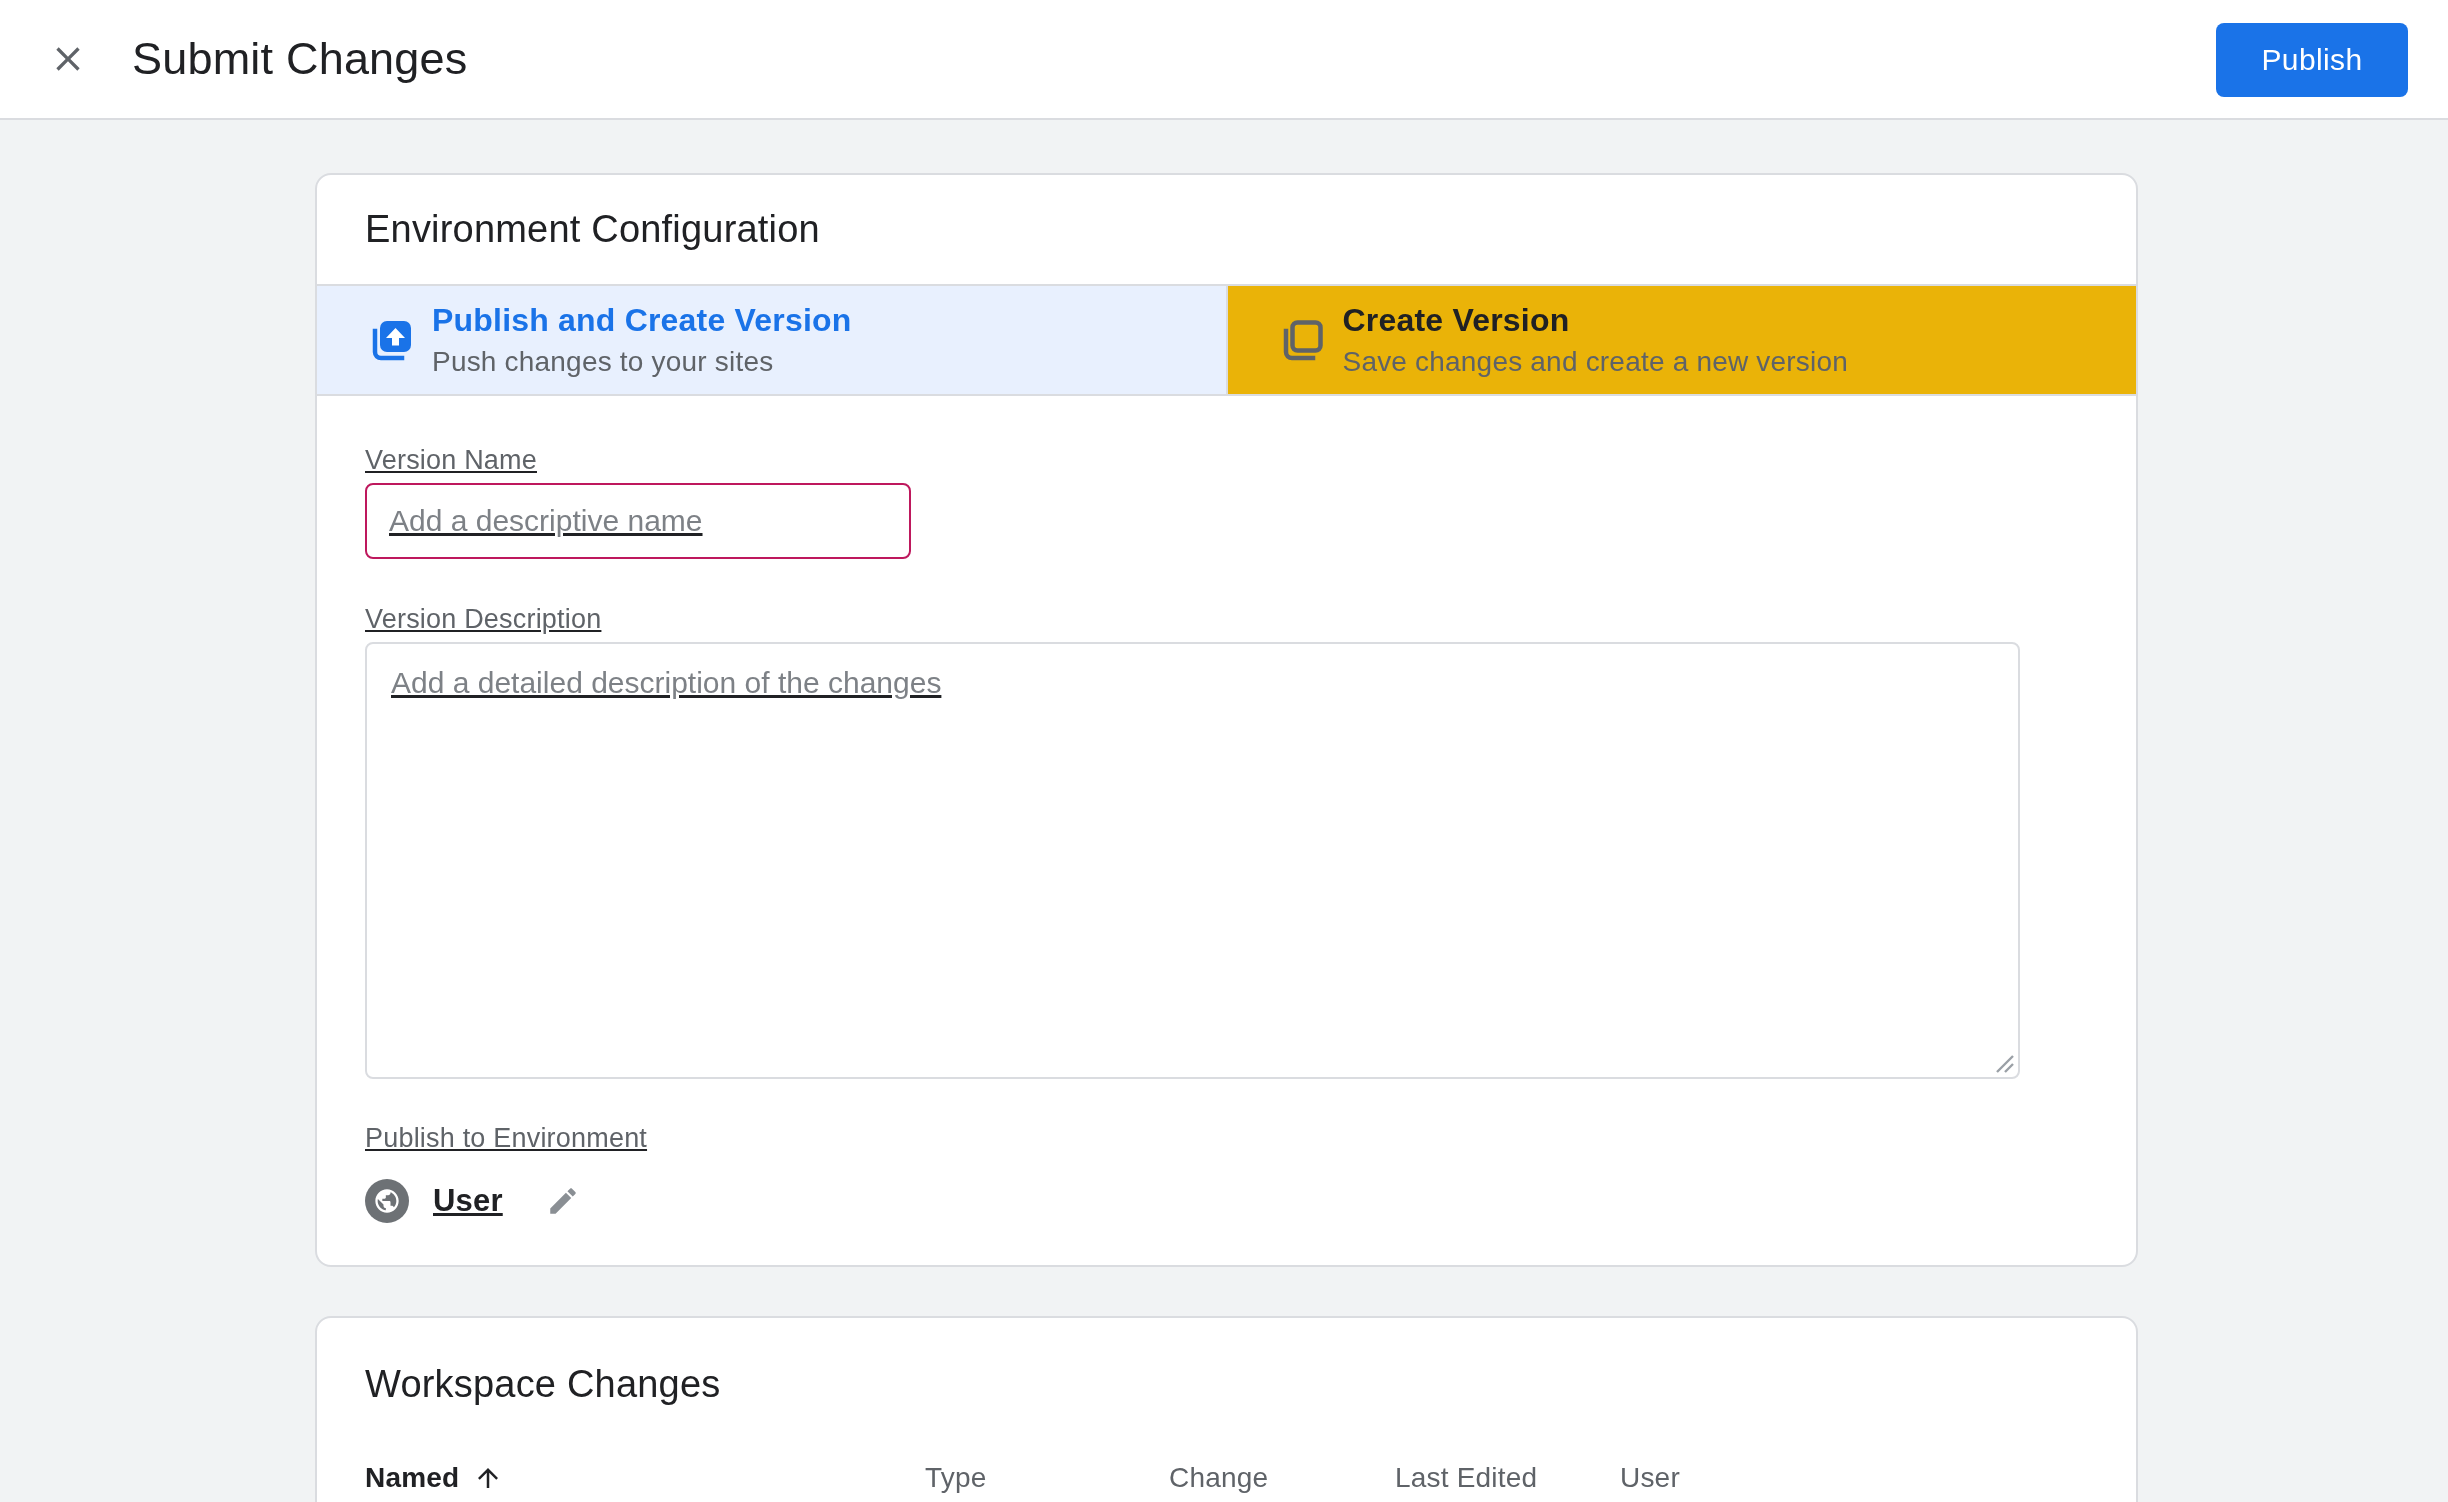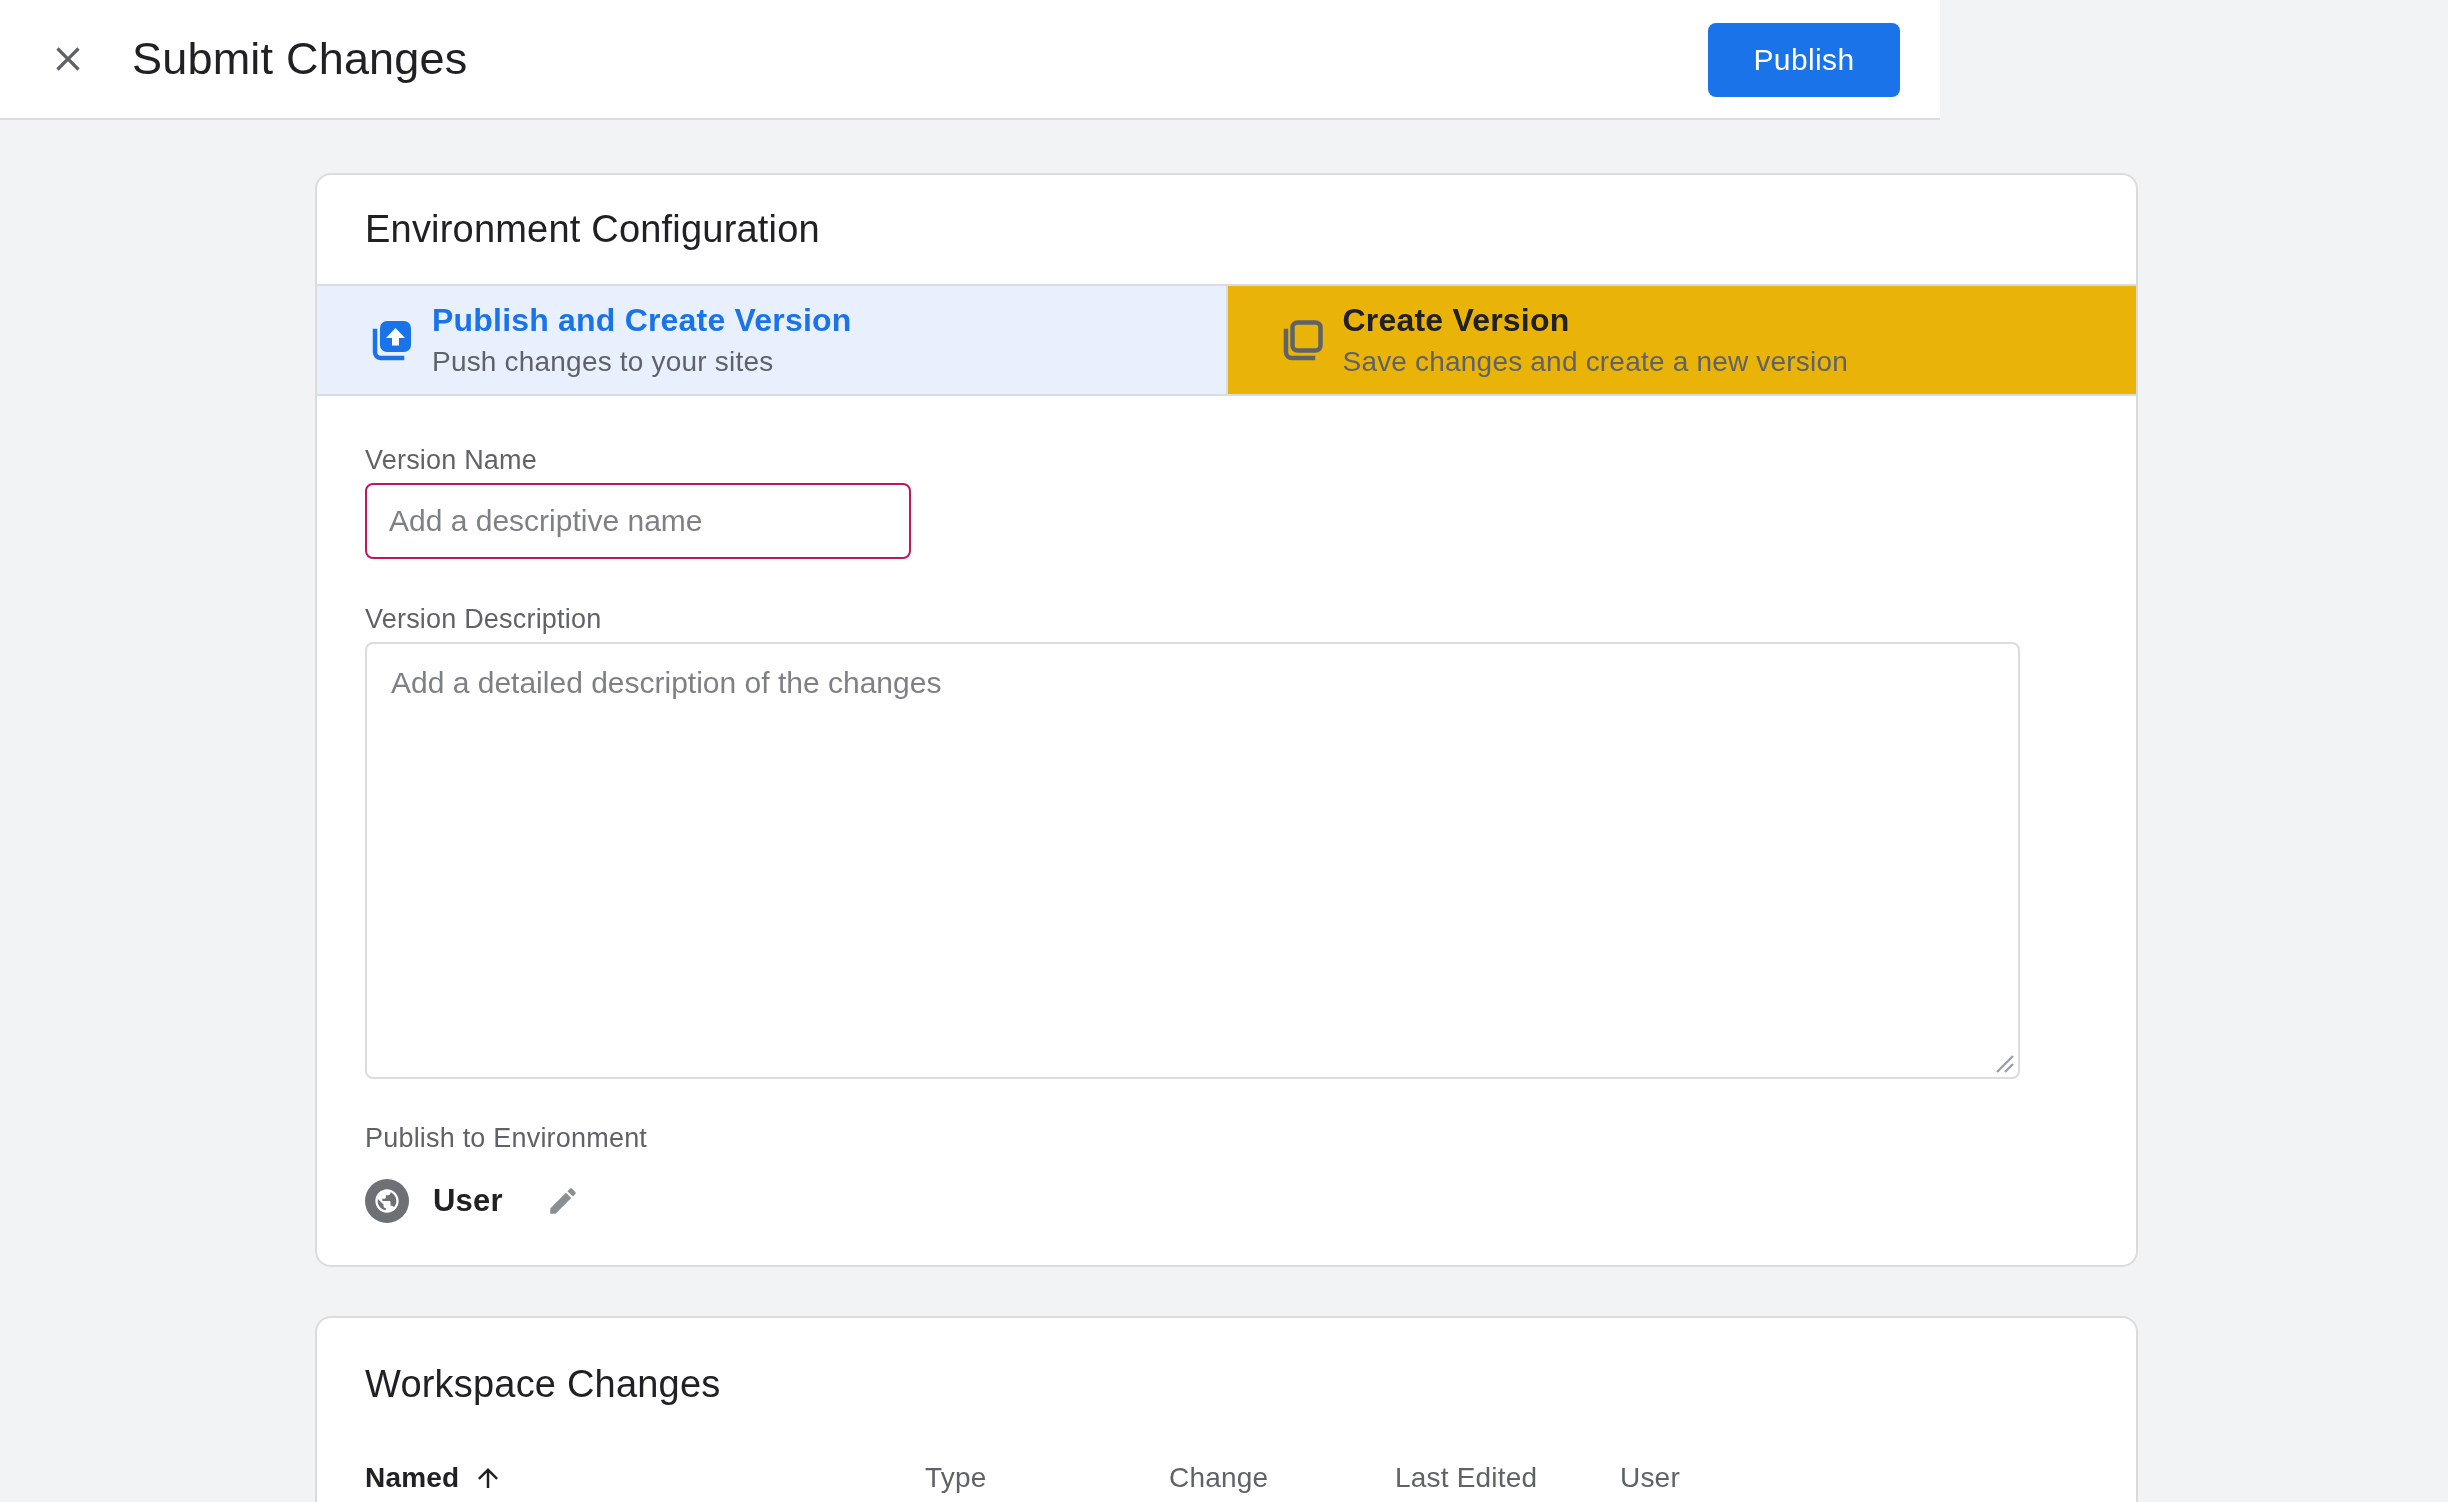--- a/index.html
+++ b/index.html
@@ -8,21 +8,21 @@
     background: #f1f3f4;
     font-family: "Liberation Sans", sans-serif;
     color: #202124;
     overflow: hidden;
     position: relative;
   }
 
   
   .topbar {
     position: absolute; top: 0; left: 0;
-    width: 1940px; height: 120px;
+    width: 2448px; height: 120px;
     background: #ffffff;
     border-bottom: 2px solid #dadce0;
     display: flex; align-items: center;
     z-index: 5;
   }
   .close-btn {
     margin-left: 44px;
     width: 48px; height: 48px;
     display: flex; align-items: center; justify-content: center;
     cursor: pointer; border-radius: 50%;
@@ -83,21 +83,21 @@
   }
   .tab.selected { background: #e8f0fe; }
   .tab + .tab { border-left: 2px solid #dadce0; }
   .tab-icon { flex: 0 0 auto; width: 48px; height: 48px; }
   .tab-text { margin-left: 19px; display: flex; flex-direction: column; }
   .tab-title { font-size: 32px; font-weight: 600; color: #202124; letter-spacing: 0.2px; }
   .tab.selected .tab-title { color: #1a73e8; }
   .tab-subtitle { font-size: 28px; color: #5f6368; margin-top: 7px; letter-spacing: 0.2px; }
 
   
-  .form-body { position: relative; padding: 0 48px; }
+  .form-body { position: relative; padding: 0 48px; text-decoration: underline; }
   .field-label {
     font-size: 27px; color: #5f6368; line-height: 30px;
     letter-spacing: 0.2px;
   }
   .label-version-name { margin-top: 49px; }
   .name-input {
     display: block;
     margin-top: 8px;
     width: 546px; height: 76px;
     border: 2px solid #be185d; border-radius: 8px;

